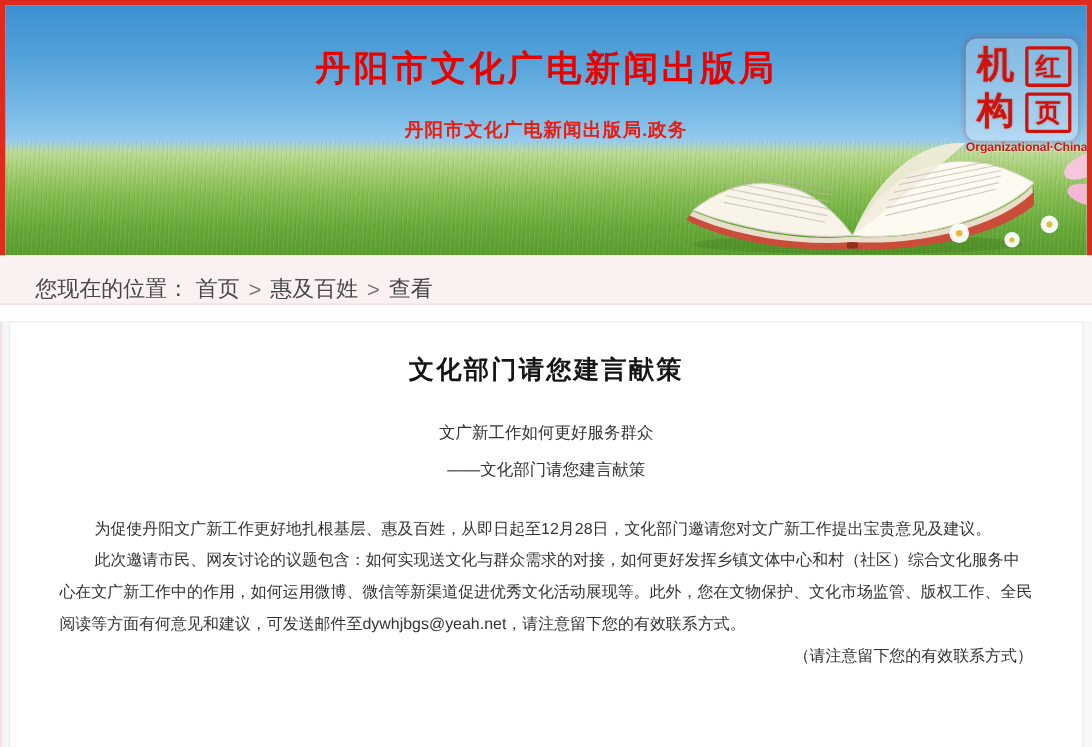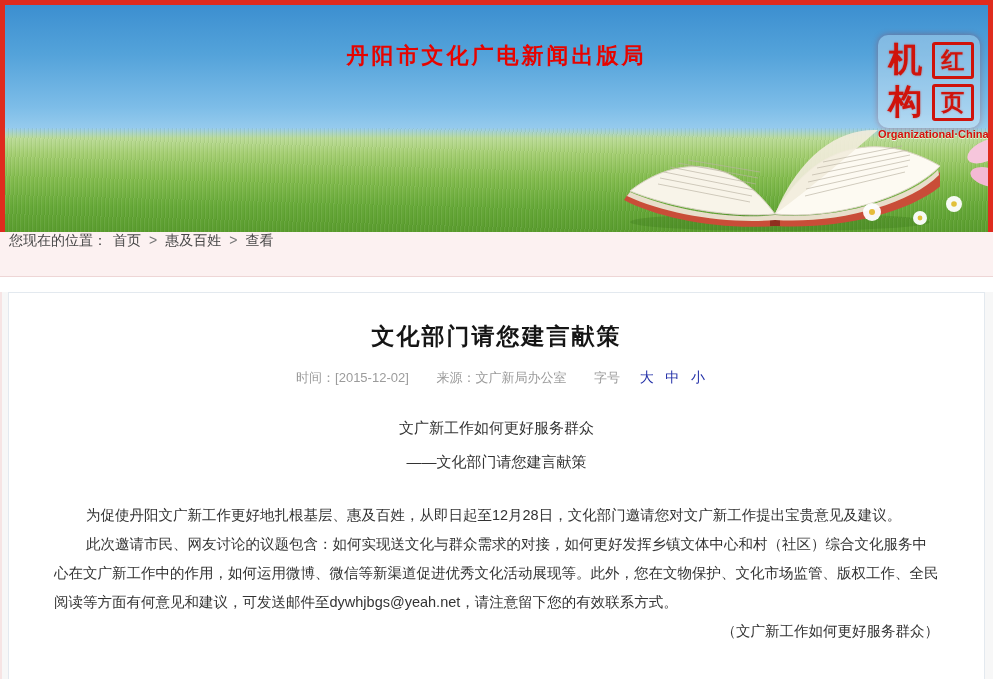--- a/index.html
+++ b/index.html
@@ -6,43 +6,43 @@
   body{width:993px;height:679px;overflow:hidden;font-family:"Liberation Sans","DejaVu Sans",sans-serif;}
 
   
   .banner{position:relative;height:227px;border-top:5px solid #df2b1e;border-left:5px solid #df2b1e;border-right:5px solid #df2b1e;width:983px;overflow:hidden;
     background:linear-gradient(180deg,#3c8fd0 0%,#54a3da 22%,#7dbde8 45%,#aad6f1 62%,#d3eaf8 72%,#e2f1fa 78%);}
   .grass{position:absolute;left:0;right:0;bottom:0;height:104px;
     background:linear-gradient(180deg,rgba(205,228,160,0) 0%,rgba(190,220,135,.85) 10%,#a6cf74 24%,#84bc4f 48%,#67a939 75%,#5a9c2e 100%);}
   .grass::after{content:"";position:absolute;inset:0;
     background:repeating-linear-gradient(93deg,rgba(255,255,255,.07) 0 1px,rgba(255,255,255,0) 1px 3px,rgba(30,80,0,.07) 3px 4px);}
   .banner-title{position:relative;z-index:3;margin-top:36px;text-align:center;color:#e60400;font-weight:bold;
-    font-size:22px;letter-spacing:3px;font-family:Liberation Mono, monospace;}
+    font-size:32px;letter-spacing:3px;font-family:Liberation Mono, monospace;}
   .banner-subtitle{position:relative;z-index:3;margin-top:22px;text-align:center;color:#ec1b10;font-weight:bold;
     font-size:17px;letter-spacing:1px;font-family:"Liberation Serif","DejaVu Serif",serif;}
 
   
   .book{position:absolute;right:48px;bottom:0;z-index:2;}
 
   
   .petal{position:absolute;z-index:2;}
 
   
   .seal{position:absolute;top:30px;right:8px;z-index:4;width:102px;text-align:center;cursor:pointer;}
   .stamp{background:rgba(255,255,255,.30);border-radius:10px;padding:5px 4px;display:grid;
     grid-template-columns:1fr 1fr;gap:1px;box-shadow:0 0 6px rgba(200,20,10,.35);}
   .stamp .ch{color:#cf130b;font-weight:bold;font-family:"Liberation Serif","DejaVu Serif",serif;
     font-size:34px;line-height:40px;text-align:center;text-shadow:0 0 2px rgba(207,19,11,.55);}
   .stamp .boxed{border:3px solid #cf130b;border-radius:3px;font-size:23px;line-height:31px;margin:2px;}
   .seal-caption{margin-top:0;color:#d3120a;font-weight:bold;font-size:11px;letter-spacing:0;
     text-shadow:0 1px 0 rgba(255,255,255,.65);white-space:nowrap;}
 
   
-  .breadcrumb{height:44px;background:#fcf1f1;border-bottom:1px solid #eed6d6;display:flex;align-items:flex-start;
-    padding-left:9px;font-size:14px;color:#474747;}
+  .breadcrumb{height:44px;background:#fcf1f1;border-bottom:1px solid #eed6d6;display:flex;align-items:flex-end;
+    padding-left:32px;font-size:20px;color:#474747;}
   .breadcrumb a{color:#474747;text-decoration:none;margin:0 6px;}
   .breadcrumb .sep{color:#777;margin:0 2px;}
 
   
   .lower{height:402px;background:#f7f7f7;border-left:2px solid #f6e4e4;box-sizing:border-box;}
   .content-box{margin:15px 8px 0 6px;background:#fff;border:1px solid #e3e9ef;height:452px;box-sizing:border-box;
     padding:28px 45px 0 45px;overflow:hidden;}
   .article-title{margin:0;text-align:center;font-size:23px;line-height:32px;color:#151515;font-weight:bold;
     letter-spacing:2px;font-family:"Liberation Serif","DejaVu Serif",serif;}
   .article-meta{margin-top:16px;text-align:center;font-size:13px;color:#9b9b9b;}
@@ -51,20 +51,21 @@
   .article-sub{margin-top:24px;text-align:center;font-size:15px;line-height:34px;color:#333;}
   .article-body{margin-top:22px;font-size:14.5px;line-height:29px;color:#333;}
   .article-body p{margin:0;text-indent:2.2em;}
   .attribution{margin:0;text-align:right;font-size:14.5px;line-height:29px;color:#333;}
 </style>
 </head>
 <body>
 
 <div class="banner">
   <div class="banner-title">丹阳市文化广电新闻出版局</div>
+  <div class="banner-subtitle">丹阳市文化广电新闻出版局.政务</div>
 
   <div class="grass"></div>
 
   <svg class="book" width="330" height="118" viewBox="0 0 330 118">
     <ellipse cx="170" cy="108" rx="150" ry="9" fill="#2e6b14" opacity="0.25"></ellipse>
 
     <path d="M18,80 C60,100 120,110 165,105 C225,110 300,90 330,58 L333,70 C300,100 226,116 165,112 C108,116 48,104 14,86 Z" fill="#c94d38"></path>
     <path d="M160,104 L170,104 L170,112 L160,112 Z" fill="#8f2f1f"></path>
 
     <path d="M20,78 C62,96 122,106 165,101 C224,106 298,86 328,56 L329,61 C298,92 225,110 165,106 C115,110 55,100 17,82 Z" fill="#e8decb"></path>
@@ -128,34 +129,26 @@
   <a href="#">惠及百姓</a>
   <span class="sep">&gt;</span>
   <a href="#">查看</a>
 </div>
 
 <div class="lower">
   <div class="content-box">
 
     <h1 class="article-title">文化部门请您建言献策</h1>
 
-    <div class="article-meta">
-      <span class="seg">时间：[2015-12-02]</span>
-      <span class="seg">来源：文广新局办公室</span>
-      <span class="seg">字号</span>
-      <a href="#" class="size-link">大</a>
-      <a href="#" class="size-link">中</a>
-      <a href="#" class="size-link">小</a>
-    </div>
 
     <div class="article-sub">
       <div>文广新工作如何更好服务群众</div>
       <div>——文化部门请您建言献策</div>
     </div>
 
     <div class="article-body">
       <p>为促使丹阳文广新工作更好地扎根基层、惠及百姓，从即日起至12月28日，文化部门邀请您对文广新工作提出宝贵意见及建议。</p>
       <p>此次邀请市民、网友讨论的议题包含：如何实现送文化与群众需求的对接，如何更好发挥乡镇文体中心和村（社区）综合文化服务中心在文广新工作中的作用，如何运用微博、微信等新渠道促进优秀文化活动展现等。此外，您在文物保护、文化市场监管、版权工作、全民阅读等方面有何意见和建议，可发送邮件至dywhjbgs@yeah.net，请注意留下您的有效联系方式。</p>
     </div>
 
-    <p class="attribution">（文广新工作如何更好服务群众）</p>
+    <p class="attribution">（请注意留下您的有效联系方式）</p>
   </div>
 </div>
 
 </body></html>

